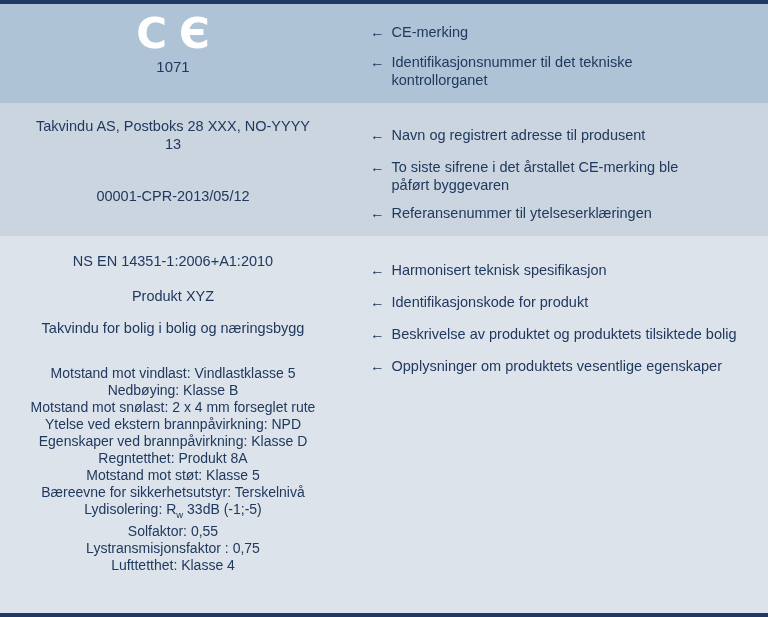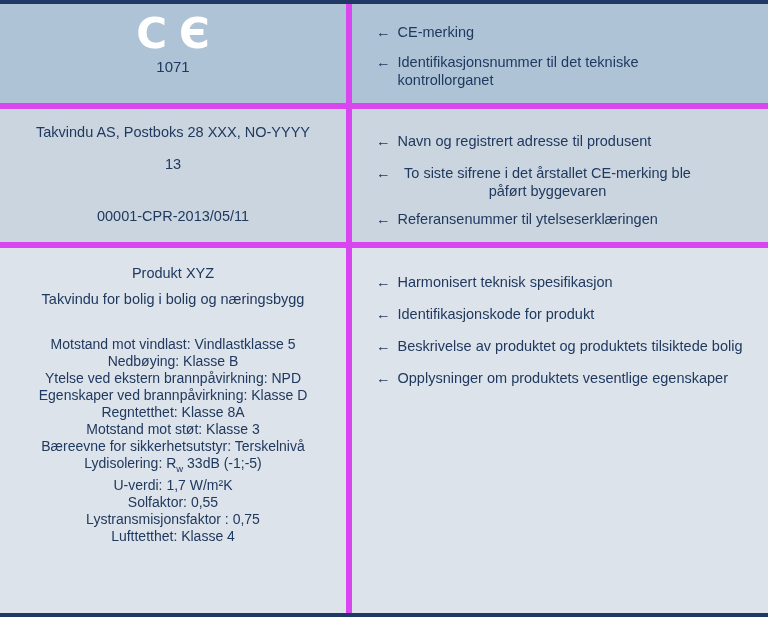--- a/index.html
+++ b/index.html
@@ -10,62 +10,62 @@
     color: #20395f;
     overflow: hidden;
   }
   .page { width: 768px; height: 617px; display: flex; flex-direction: column; }
   .bar { height: 4px; background: #1f3864; flex: 0 0 auto; }
   .grid {
     flex: 1 1 auto;
     display: grid;
     grid-template-columns: 346px 1fr;
     grid-template-rows: 99px 133px 1fr;
-    gap: 6px;
+    gap: 0;
     background: #d946ef;
   }
   .cell { font-size: 14.5px; line-height: 18px; }
   .bg-r1 { background: #aec3d5; }
   .bg-r2 { background: #cbd5df; }
   .bg-r3 { background: #dde3ea; }
 
   
   .left { text-align: center; }
   .cell-1l { display: flex; flex-direction: column; align-items: center; justify-content: flex-start; padding-top: 8px; }
   .ce-mark {
     font-family: "DejaVu Sans", sans-serif;
     font-size: 42px; line-height: 44px; font-weight: bold;
     color: #ffffff; letter-spacing: 12px; padding-left: 12px;
   }
   .nb-number { font-size: 15px; margin-top: 2px; }
 
   .cell-2l { padding-top: 14px; }
-  .manufacturer { margin-bottom: 14px; }
+  .manufacturer { }
   .year { margin-bottom: 34px; }
 
   .cell-3l { padding-top: 16px; }
   .standard { margin-bottom: 17px; }
-  .product-code { margin-bottom: 8px; }
+  .product-code { margin-bottom: 14px; }
   .product-use { margin-bottom: 28px; }
   .specs { font-size: 14px; line-height: 17px; }
   .sub-w { font-size: 9.5px; vertical-align: -4px; }
 
   
   .notes { padding-left: 24px; padding-right: 4px; }
   .cell-1r { padding-top: 19px; }
   .cell-1r .note { margin-bottom: 12px; }
   .cell-2r { padding-top: 23px; }
   .cell-2r .note-gap-a { margin-bottom: 14px; }
   .cell-2r .note-gap-b { margin-bottom: 10px; }
   .cell-3r { padding-top: 25px; }
   .cell-3r .note { margin-bottom: 14px; }
   .note { display: flex; align-items: flex-start; gap: 7px; }
   .note .arrow { flex: 0 0 auto; }
   .w-270 { max-width: 270px; }
-  .w-300 { max-width: 300px; text-align: center; }
+  .w-300 { max-width: 300px; }
 </style>
 </head>
 <body>
 
 <div class="page">
   <div class="bar"></div>
 
   <div class="grid">
 
     <div class="cell bg-r1 left cell-1l">
@@ -80,51 +80,52 @@
       </div>
       <div class="note">
         <span class="arrow">←</span>
         <span class="w-270">Identifikasjonsnummer til det tekniske kontrollorganet</span>
       </div>
     </div>
 
     <div class="cell bg-r2 left cell-2l">
       <div class="manufacturer">Takvindu AS, Postboks 28 XXX, NO-YYYY</div>
       <div class="year">13</div>
-      <div>00001-CPR-2013/05/11</div>
+      <div>00001-CPR-2013/05/12</div>
     </div>
 
     <div class="cell bg-r2 notes cell-2r">
       <div class="note note-gap-a">
         <span class="arrow">←</span>
         <span>Navn og registrert adresse til produsent</span>
       </div>
       <div class="note note-gap-b">
         <span class="arrow">←</span>
         <span class="w-300">To siste sifrene i det årstallet CE-merking ble påført byggevaren</span>
       </div>
       <div class="note">
         <span class="arrow">←</span>
         <span>Referansenummer til ytelseserklæringen</span>
       </div>
     </div>
 
     <div class="cell bg-r3 left cell-3l">
+      <div class="standard">NS EN 14351-1:2006+A1:2010</div>
       <div class="product-code">Produkt XYZ</div>
       <div class="product-use">Takvindu for bolig i bolig og næringsbygg</div>
       <div class="specs">
         <div>Motstand mot vindlast: Vindlastklasse 5</div>
         <div>Nedbøying: Klasse B</div>
+        <div>Motstand mot snølast: 2 x 4 mm forseglet rute</div>
         <div>Ytelse ved ekstern brannpåvirkning: NPD</div>
         <div>Egenskaper ved brannpåvirkning: Klasse D</div>
-        <div>Regntetthet: Klasse 8A</div>
-        <div>Motstand mot støt: Klasse 3</div>
+        <div>Regntetthet: Produkt 8A</div>
+        <div>Motstand mot støt: Klasse 5</div>
         <div>Bæreevne for sikkerhetsutstyr: Terskelnivå</div>
         <div><span>Lydisolering: R</span><span class="sub-w">w</span><span> 33dB (-1;-5)</span></div>
-        <div>U-verdi: 1,7 W/m²K</div>
         <div>Solfaktor: 0,55</div>
         <div>Lystransmisjonsfaktor : 0,75</div>
         <div>Lufttetthet: Klasse 4</div>
       </div>
     </div>
 
     <div class="cell bg-r3 notes cell-3r">
       <div class="note">
         <span class="arrow">←</span>
         <span>Harmonisert teknisk spesifikasjon</span>

